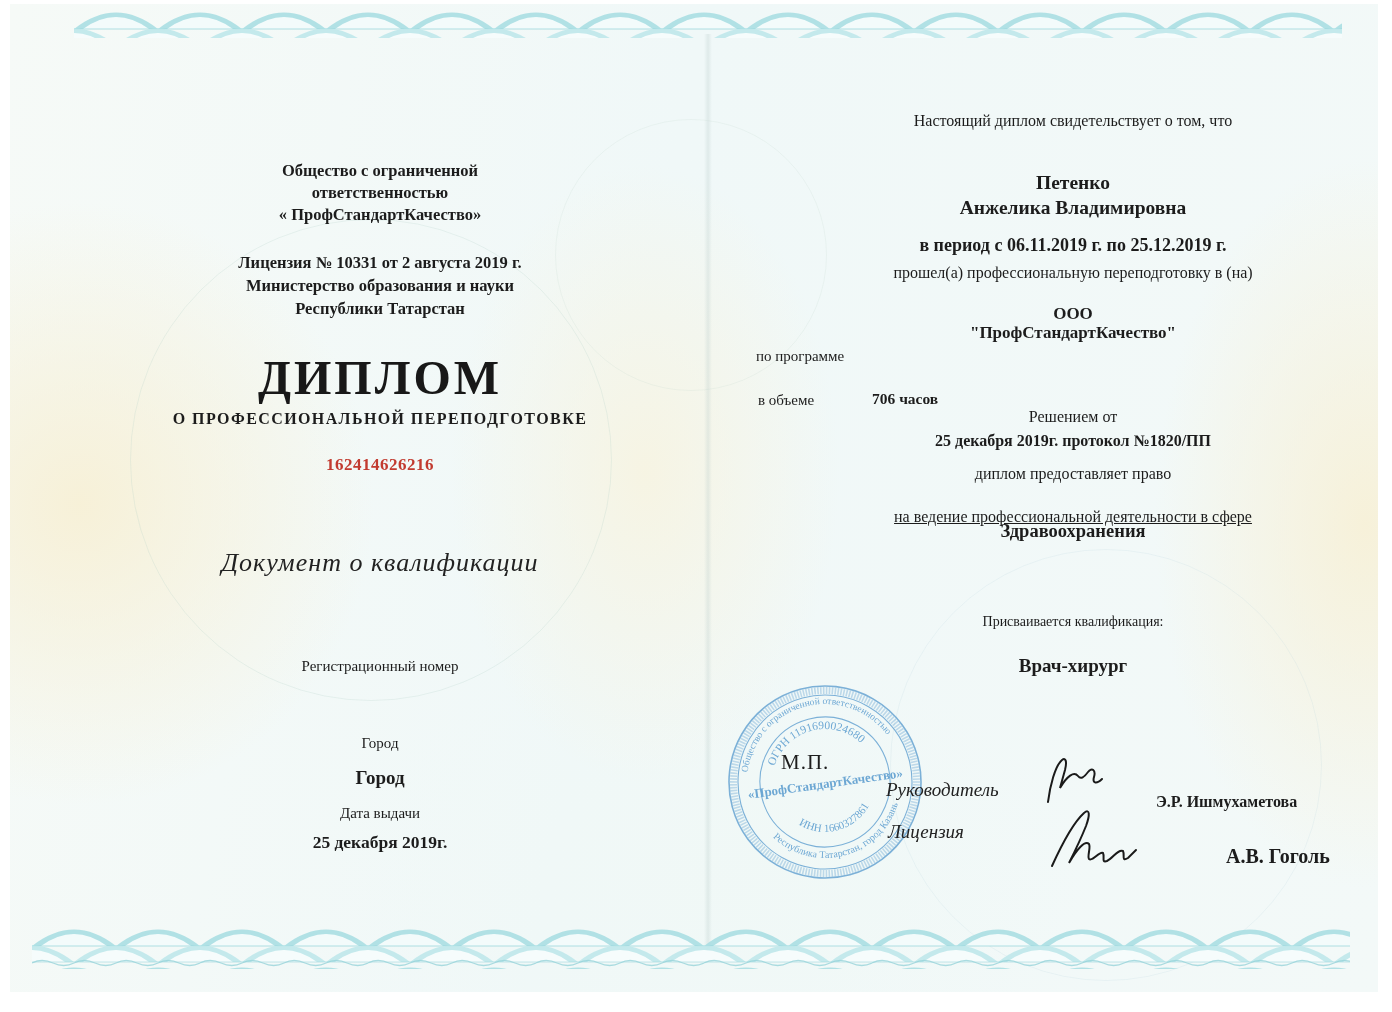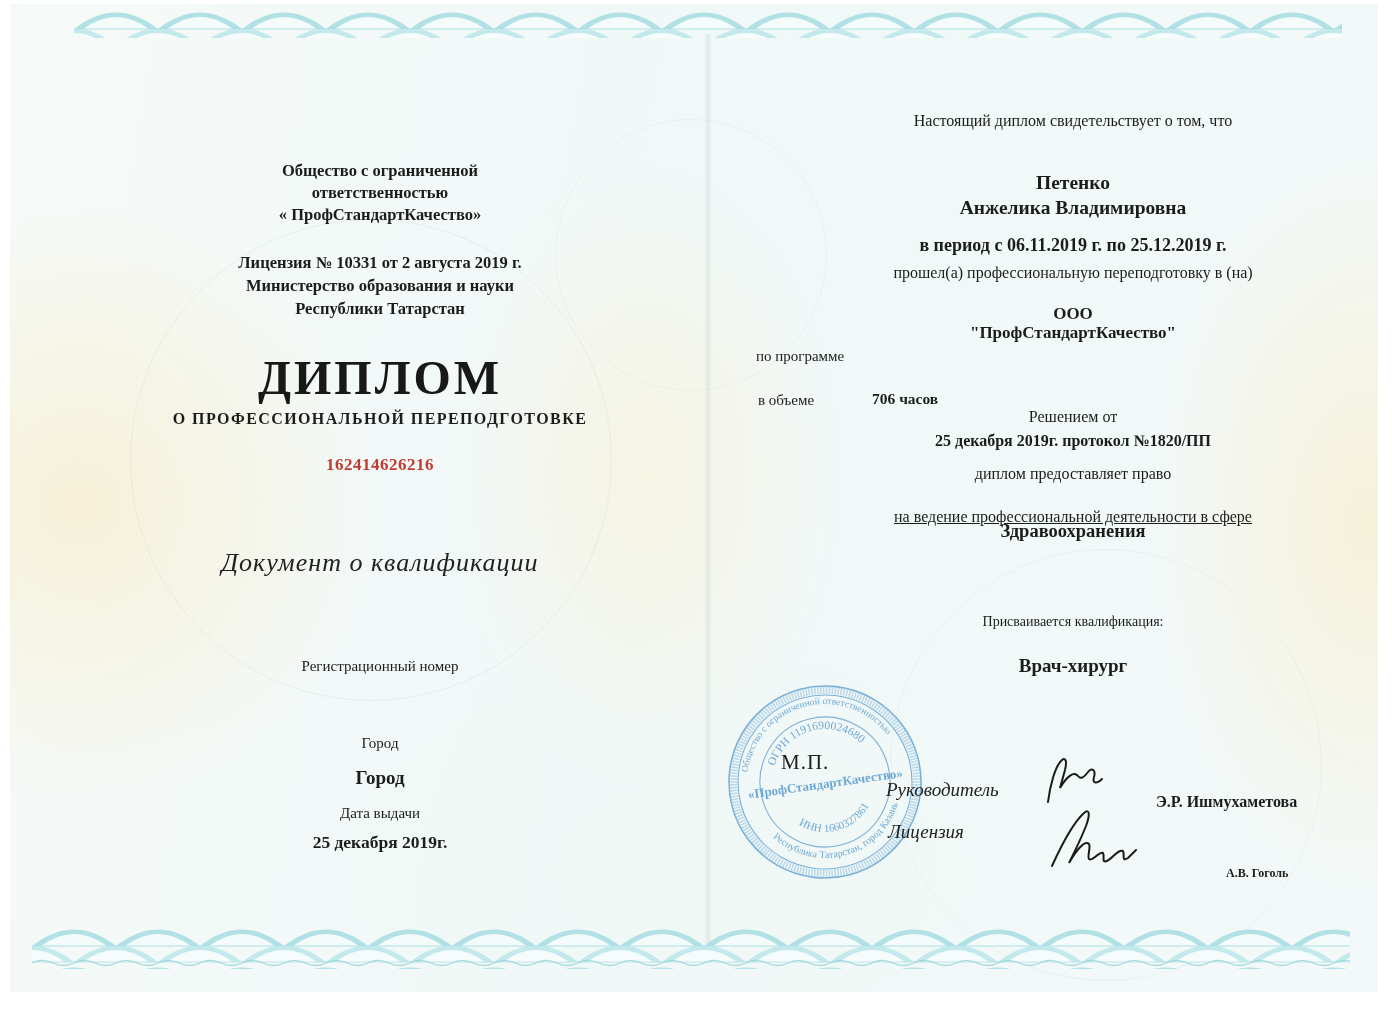--- a/index.html
+++ b/index.html
@@ -69,21 +69,21 @@
 
   .prog-label{left:746px;top:344px;font-size:15px;}
   .vol-label{left:748px;top:388px;font-size:15px;}
   .vol-val{left:862px;top:386px;font-size:15.5px;font-weight:bold;}
 
   .stamp{left:712px;top:678px;width:206px;height:200px;}
   .mp{left:771px;top:746px;font-size:21px;color:#1d1d1d;letter-spacing:1px;}
   .role1{left:876px;top:775px;font-size:19px;font-style:italic;color:#222;}
   .role2{left:878px;top:817px;font-size:19px;font-style:italic;color:#222;}
   .signame1{left:1146px;top:789px;font-size:16px;font-weight:bold;}
-  .signame2{left:1216px;top:862px;font-size:12px;font-weight:bold;}
+  .signame2{left:1216px;top:841px;font-size:20px;font-weight:bold;}
   .sigs{left:1028px;top:746px;width:130px;height:124px;}
 </style>
 </head>
 <body>
 
 <div class="paper">
 
   <div class="wm wm1"></div>
   <div class="wm wm2"></div>
   <div class="wm wm3"></div>

